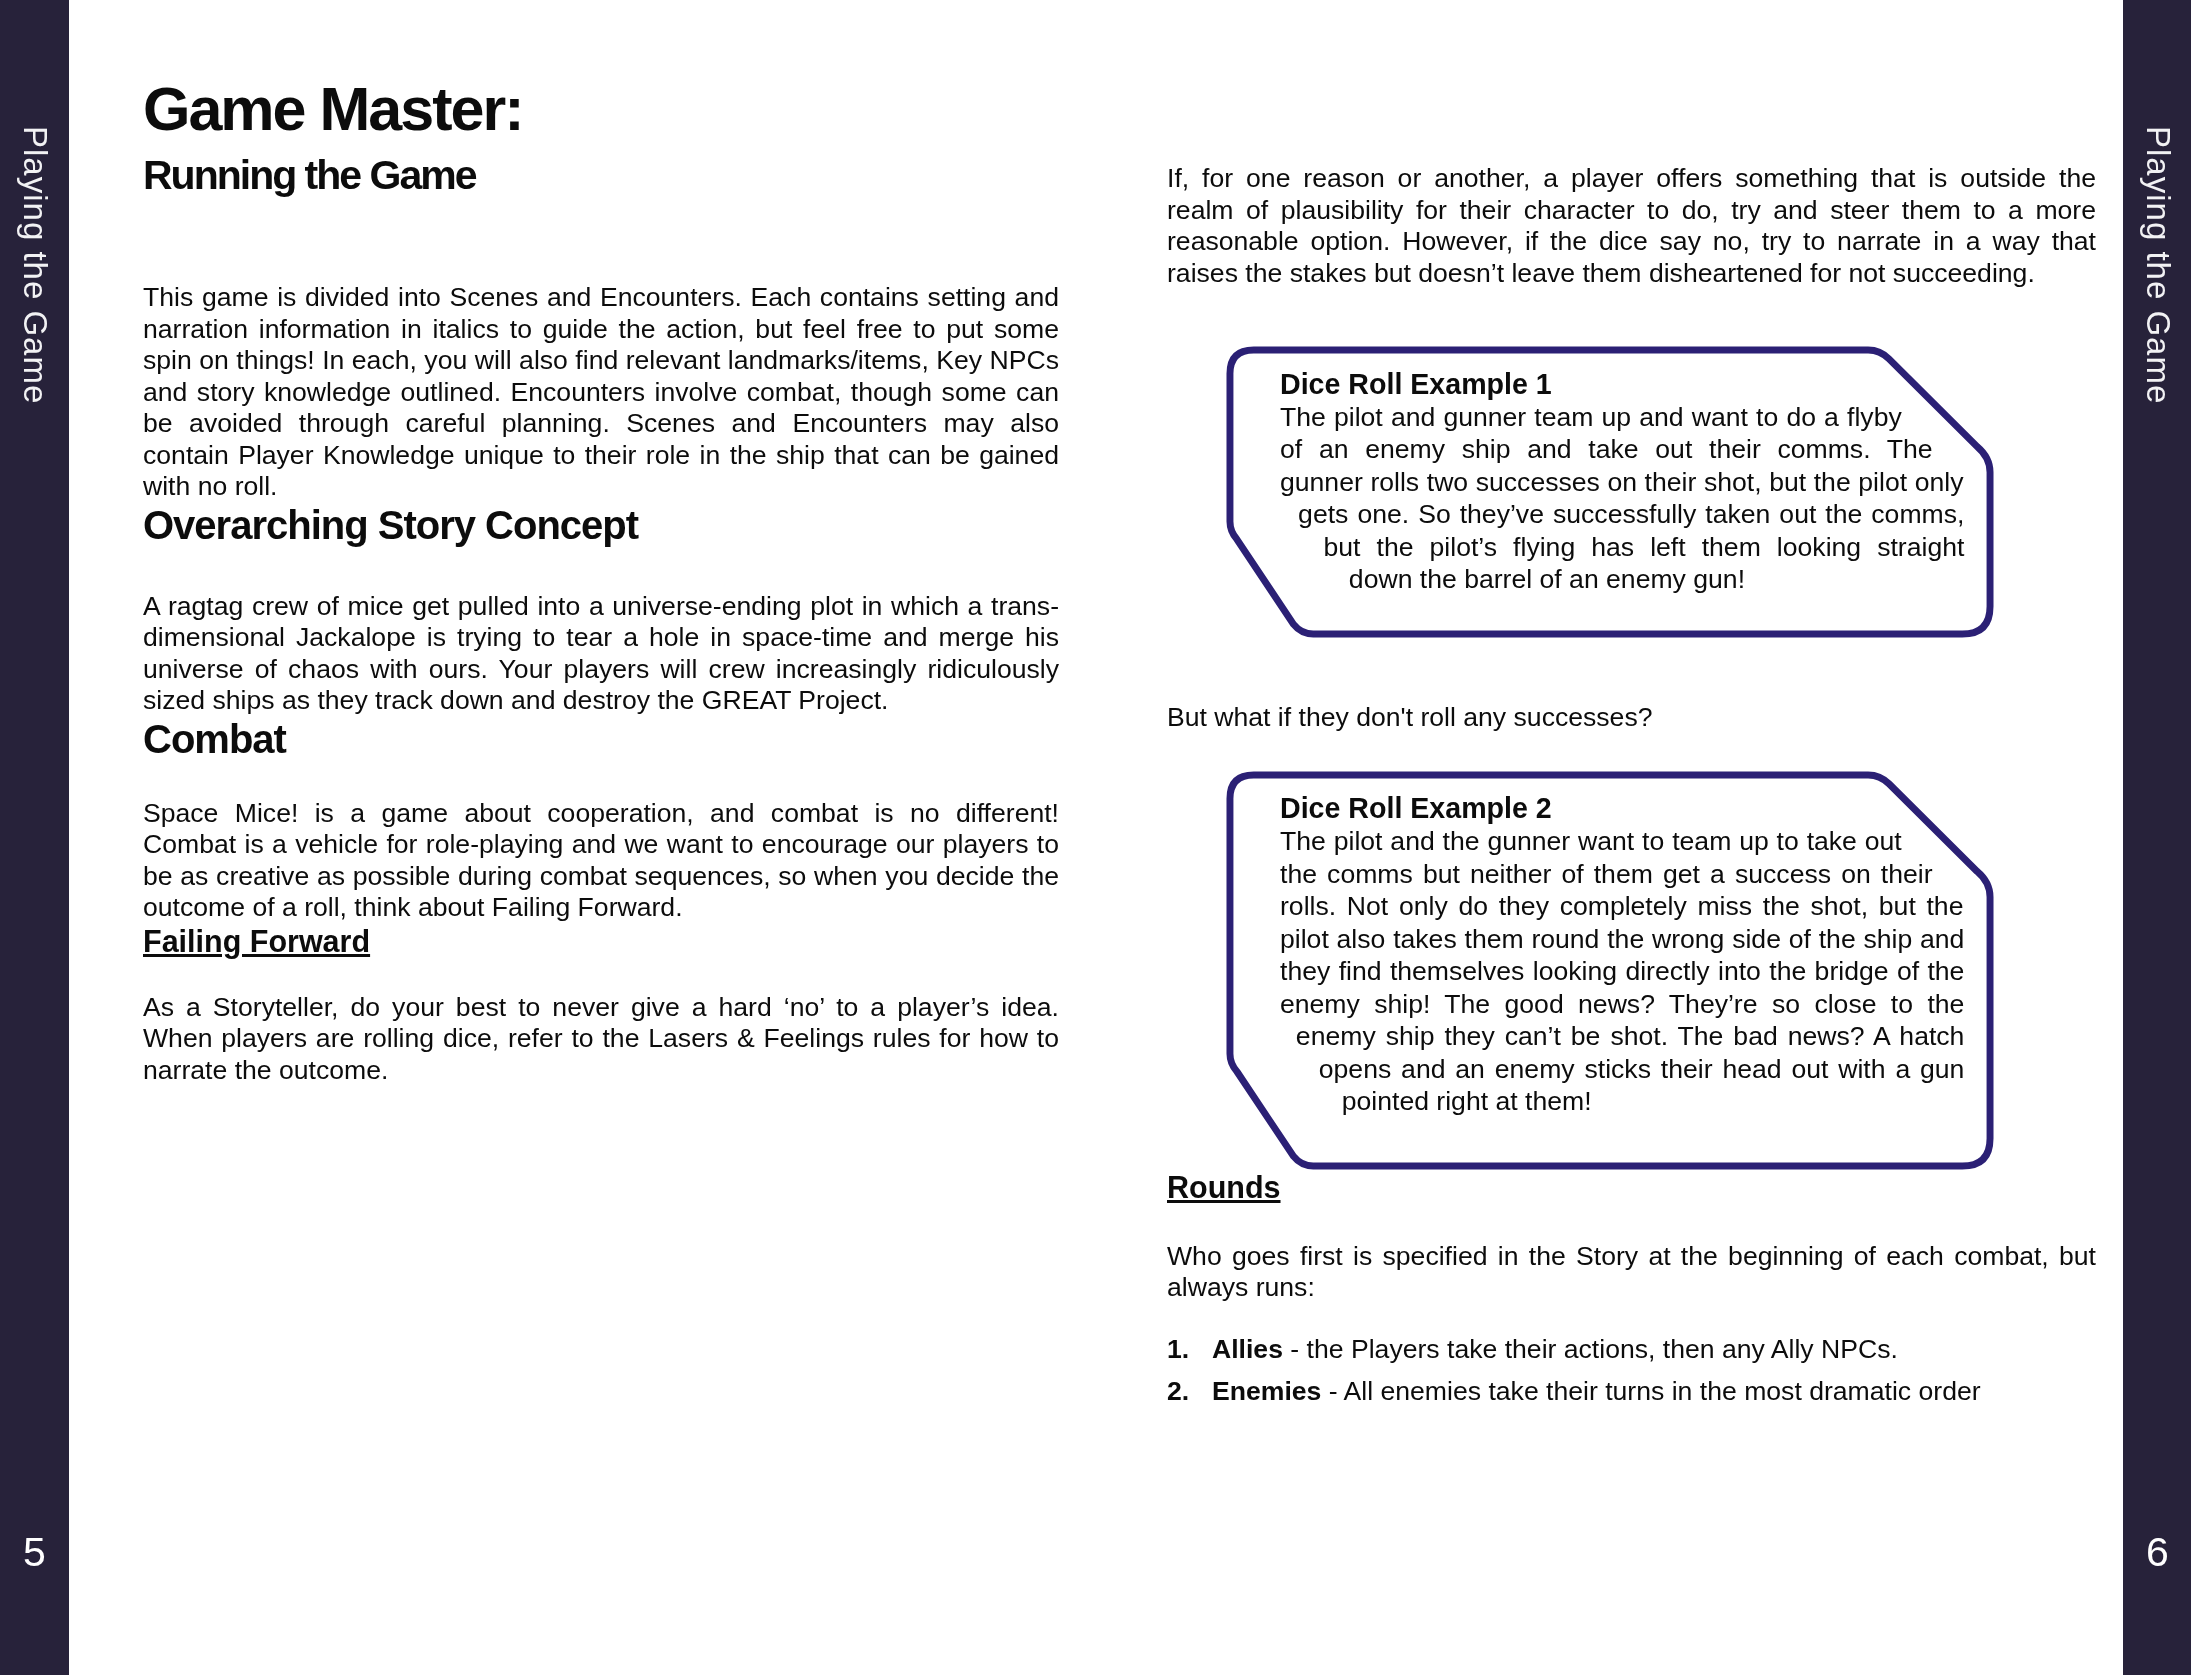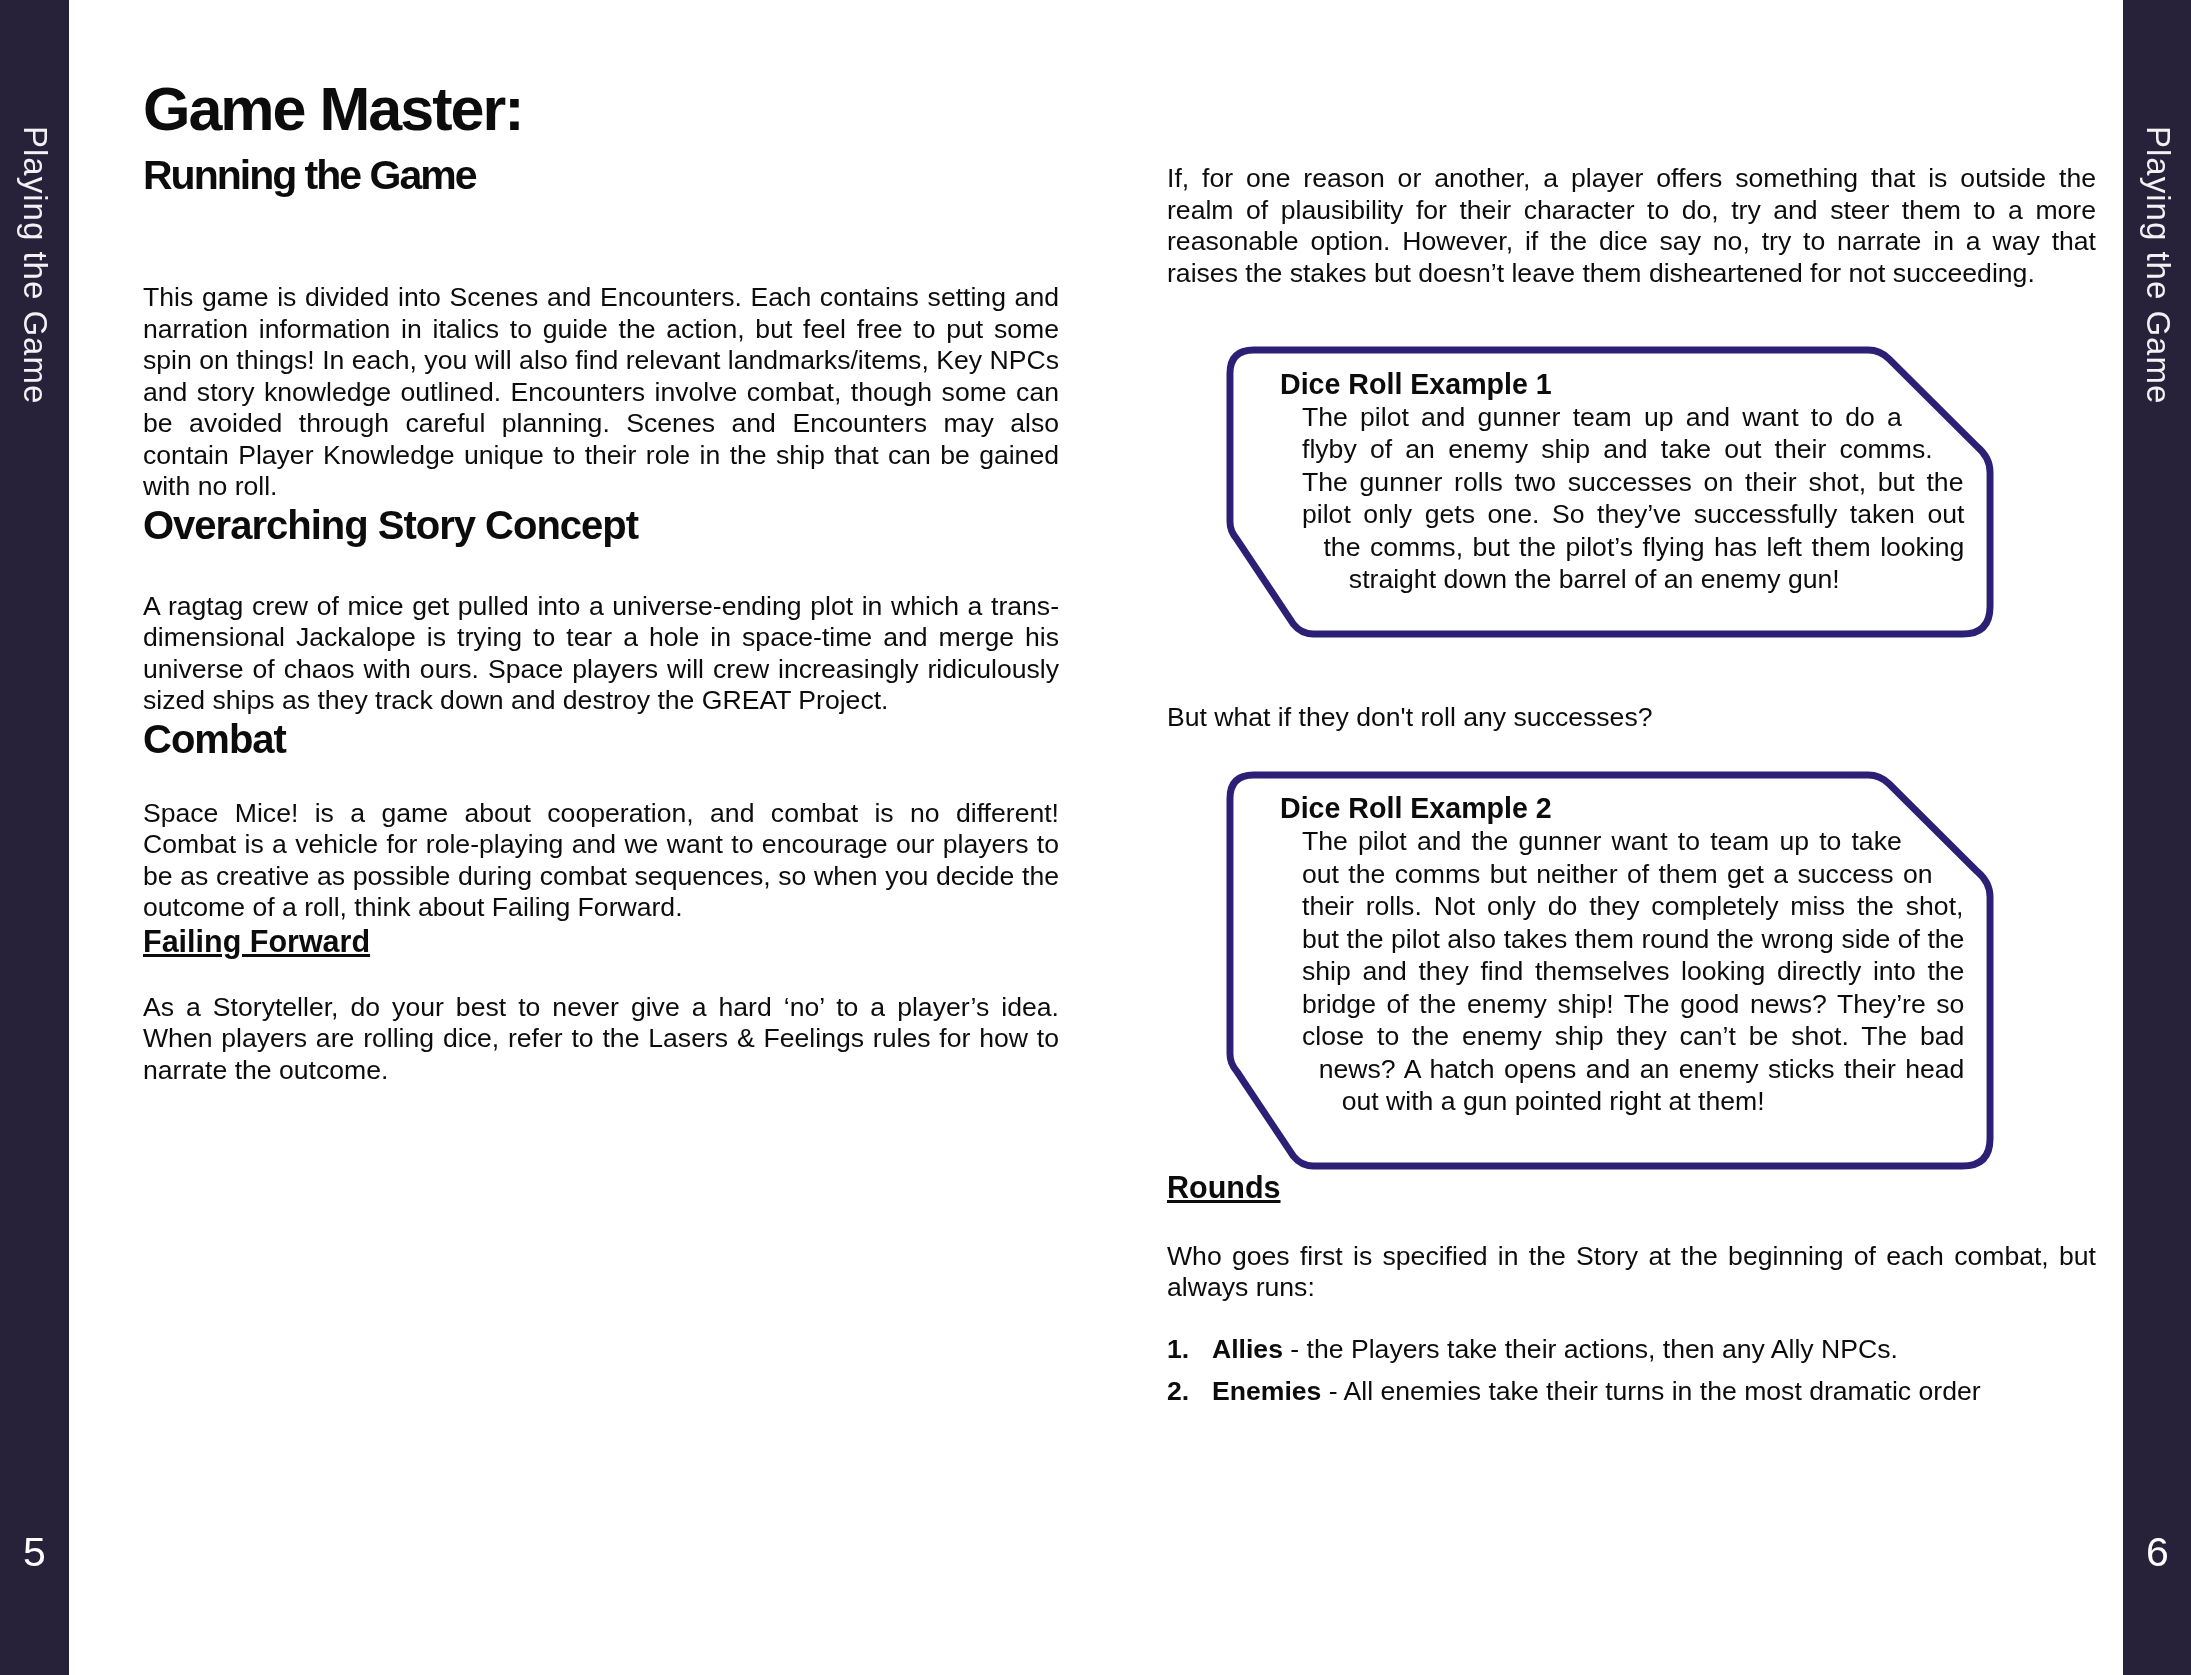--- a/index.html
+++ b/index.html
@@ -47,21 +47,21 @@
   .mt-p3{margin-top:36px;}
   .mt-h3a{margin-top:64px;}
   .mt-p4{margin-top:34px;}
   
   .callout{position:relative;margin-left:59px;width:768px;}
   .callout.box1{margin-top:57px;height:292px;}
   .callout.box2{margin-top:37px;height:399px;}
   .callout svg{position:absolute;left:0;top:0;width:100%;height:100%;}
   .callout-inner{position:relative;padding:21.7px 29.6px 0 54px;}
   .callout-inner h4{margin:0;font-size:28.6px;line-height:33px;font-weight:700;}
-  .callout-inner p{font-size:26.6px;line-height:32.5px;margin-left:22px;}
+  .callout-inner p{font-size:26.6px;line-height:32.5px;}
   .sp-tr{float:right;width:94px;height:99px;shape-outside:polygon(0 0,100% 0,100% 100%);}
   .sp-bl{float:left;width:79px;shape-outside:polygon(0 58%,100% 100%,0 100%);}
   .box1 .sp-bl{height:241px;}
   .box2 .sp-bl{height:350px;shape-outside:polygon(0 68%,100% 100%,0 100%);}
   .mt-q{margin-top:64px;}
   .mt-h3b{margin-top:47px;}
   .mt-p5{margin-top:37px;}
   
   .numlist{margin-top:30.5px;}
   .numrow{display:flex;font-size:26.6px;line-height:31.5px;margin-bottom:10.8px;}
@@ -83,21 +83,21 @@
     <div class="pagenum">6</div>
   </div>
 
   <div class="col col-left">
     <h1 class="title1">Game Master:</h1>
     <h1 class="title2">Running the Game</h1>
 
     <p class="mt-intro">This game is divided into Scenes and Encounters. Each contains setting and narration information in italics to guide the action, but feel free to put some spin on things! In each, you will also find relevant landmarks/items, Key NPCs and story knowledge outlined. Encounters involve combat, though some can be avoided through careful planning. Scenes and Encounters may also contain Player Knowledge unique to their role in the ship that can be gained with no roll.</p>
 
     <h2 class="sec mt-h2a">Overarching Story Concept</h2>
-    <p class="mt-p2">A ragtag crew of mice get pulled into a universe-ending plot in which a trans-dimensional Jackalope is trying to tear a hole in space-time and merge his universe of chaos with ours. Space players will crew increasingly ridiculously sized ships as they track down and destroy the GREAT Project.</p>
+    <p class="mt-p2">A ragtag crew of mice get pulled into a universe-ending plot in which a trans-dimensional Jackalope is trying to tear a hole in space-time and merge his universe of chaos with ours. Your players will crew increasingly ridiculously sized ships as they track down and destroy the GREAT Project.</p>
 
     <h2 class="sec mt-h2b">Combat</h2>
     <p class="mt-p3">Space Mice! is a game about cooperation, and combat is no different! Combat is a vehicle for role-playing and we want to encourage our players to be as creative as possible during combat sequences, so when you decide the outcome of a roll, think about Failing Forward.</p>
 
     <h3 class="sub mt-h3a">Failing Forward</h3>
     <p class="mt-p4">As a Storyteller, do your best to never give a hard ‘no’ to a player’s idea. When players are rolling dice, refer to the Lasers &amp; Feelings rules for how to narrate the outcome.</p>
   </div>
 
   <div class="col col-right">
     <p>If, for one reason or another, a player offers something that is outside the realm of plausibility for their character to do, try and steer them to a more reasonable option. However, if the dice say no, try to narrate in a way that raises the stakes but doesn’t leave them disheartened for not succeeding.</p>

